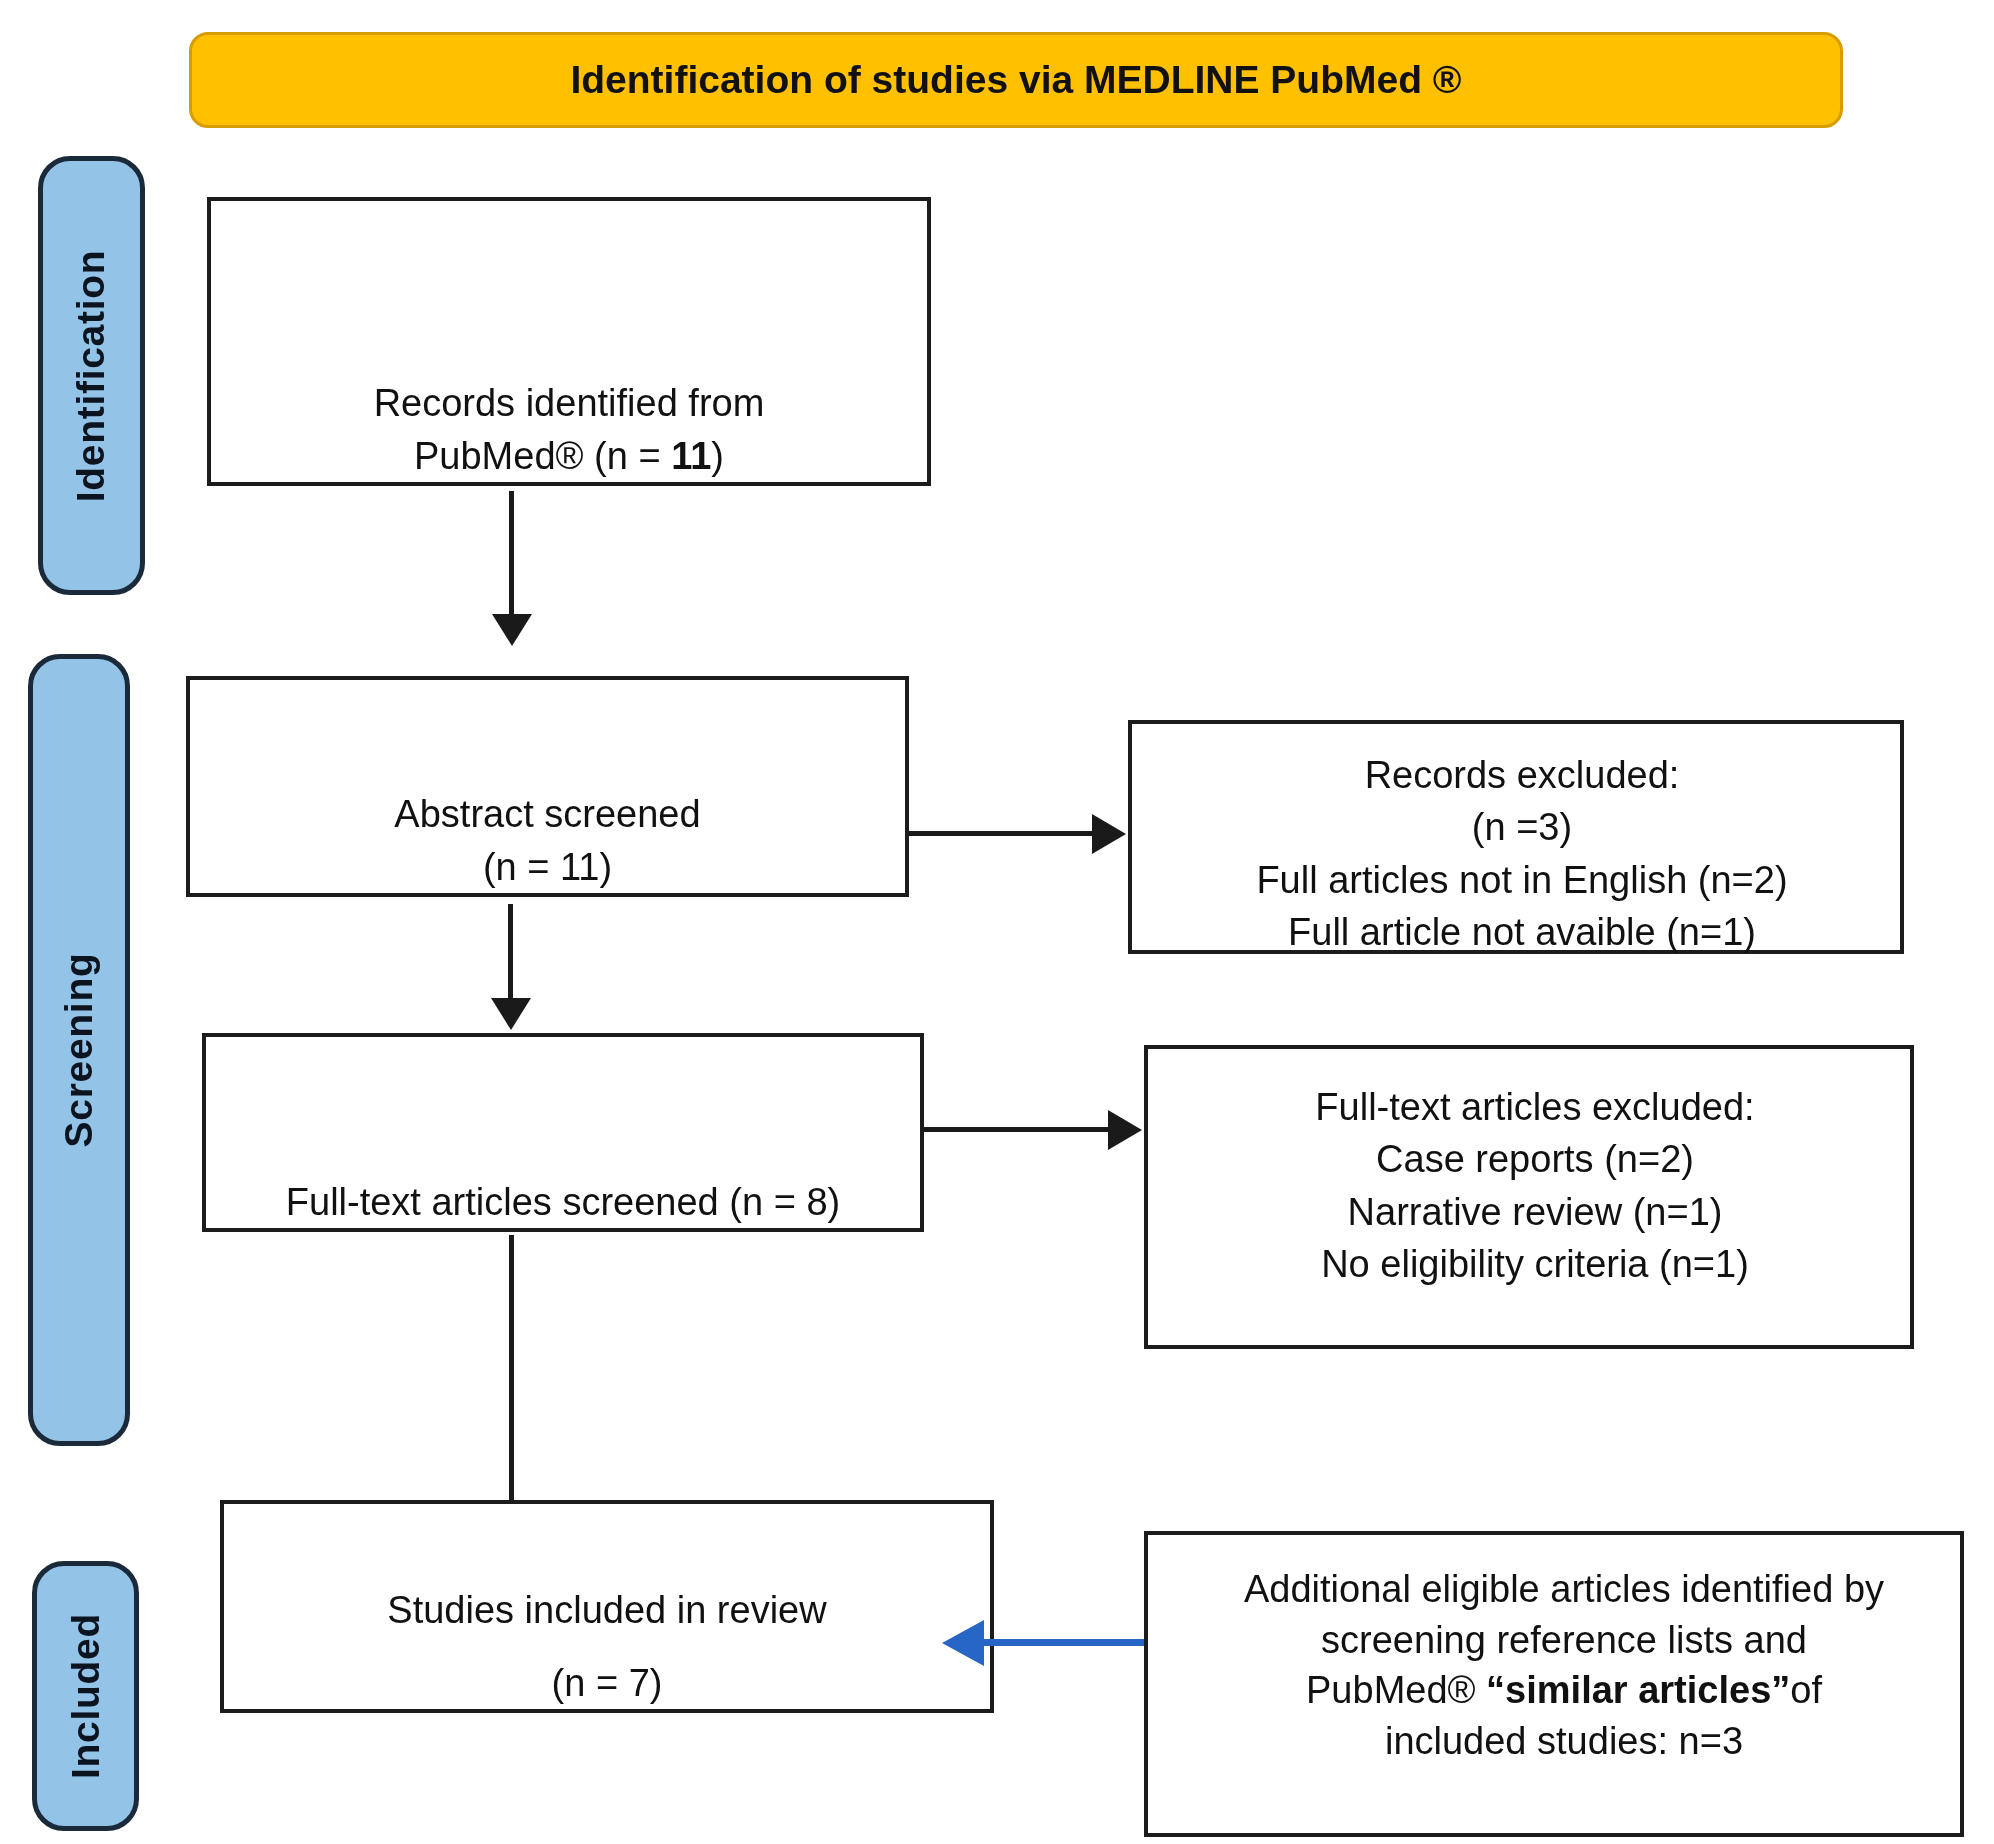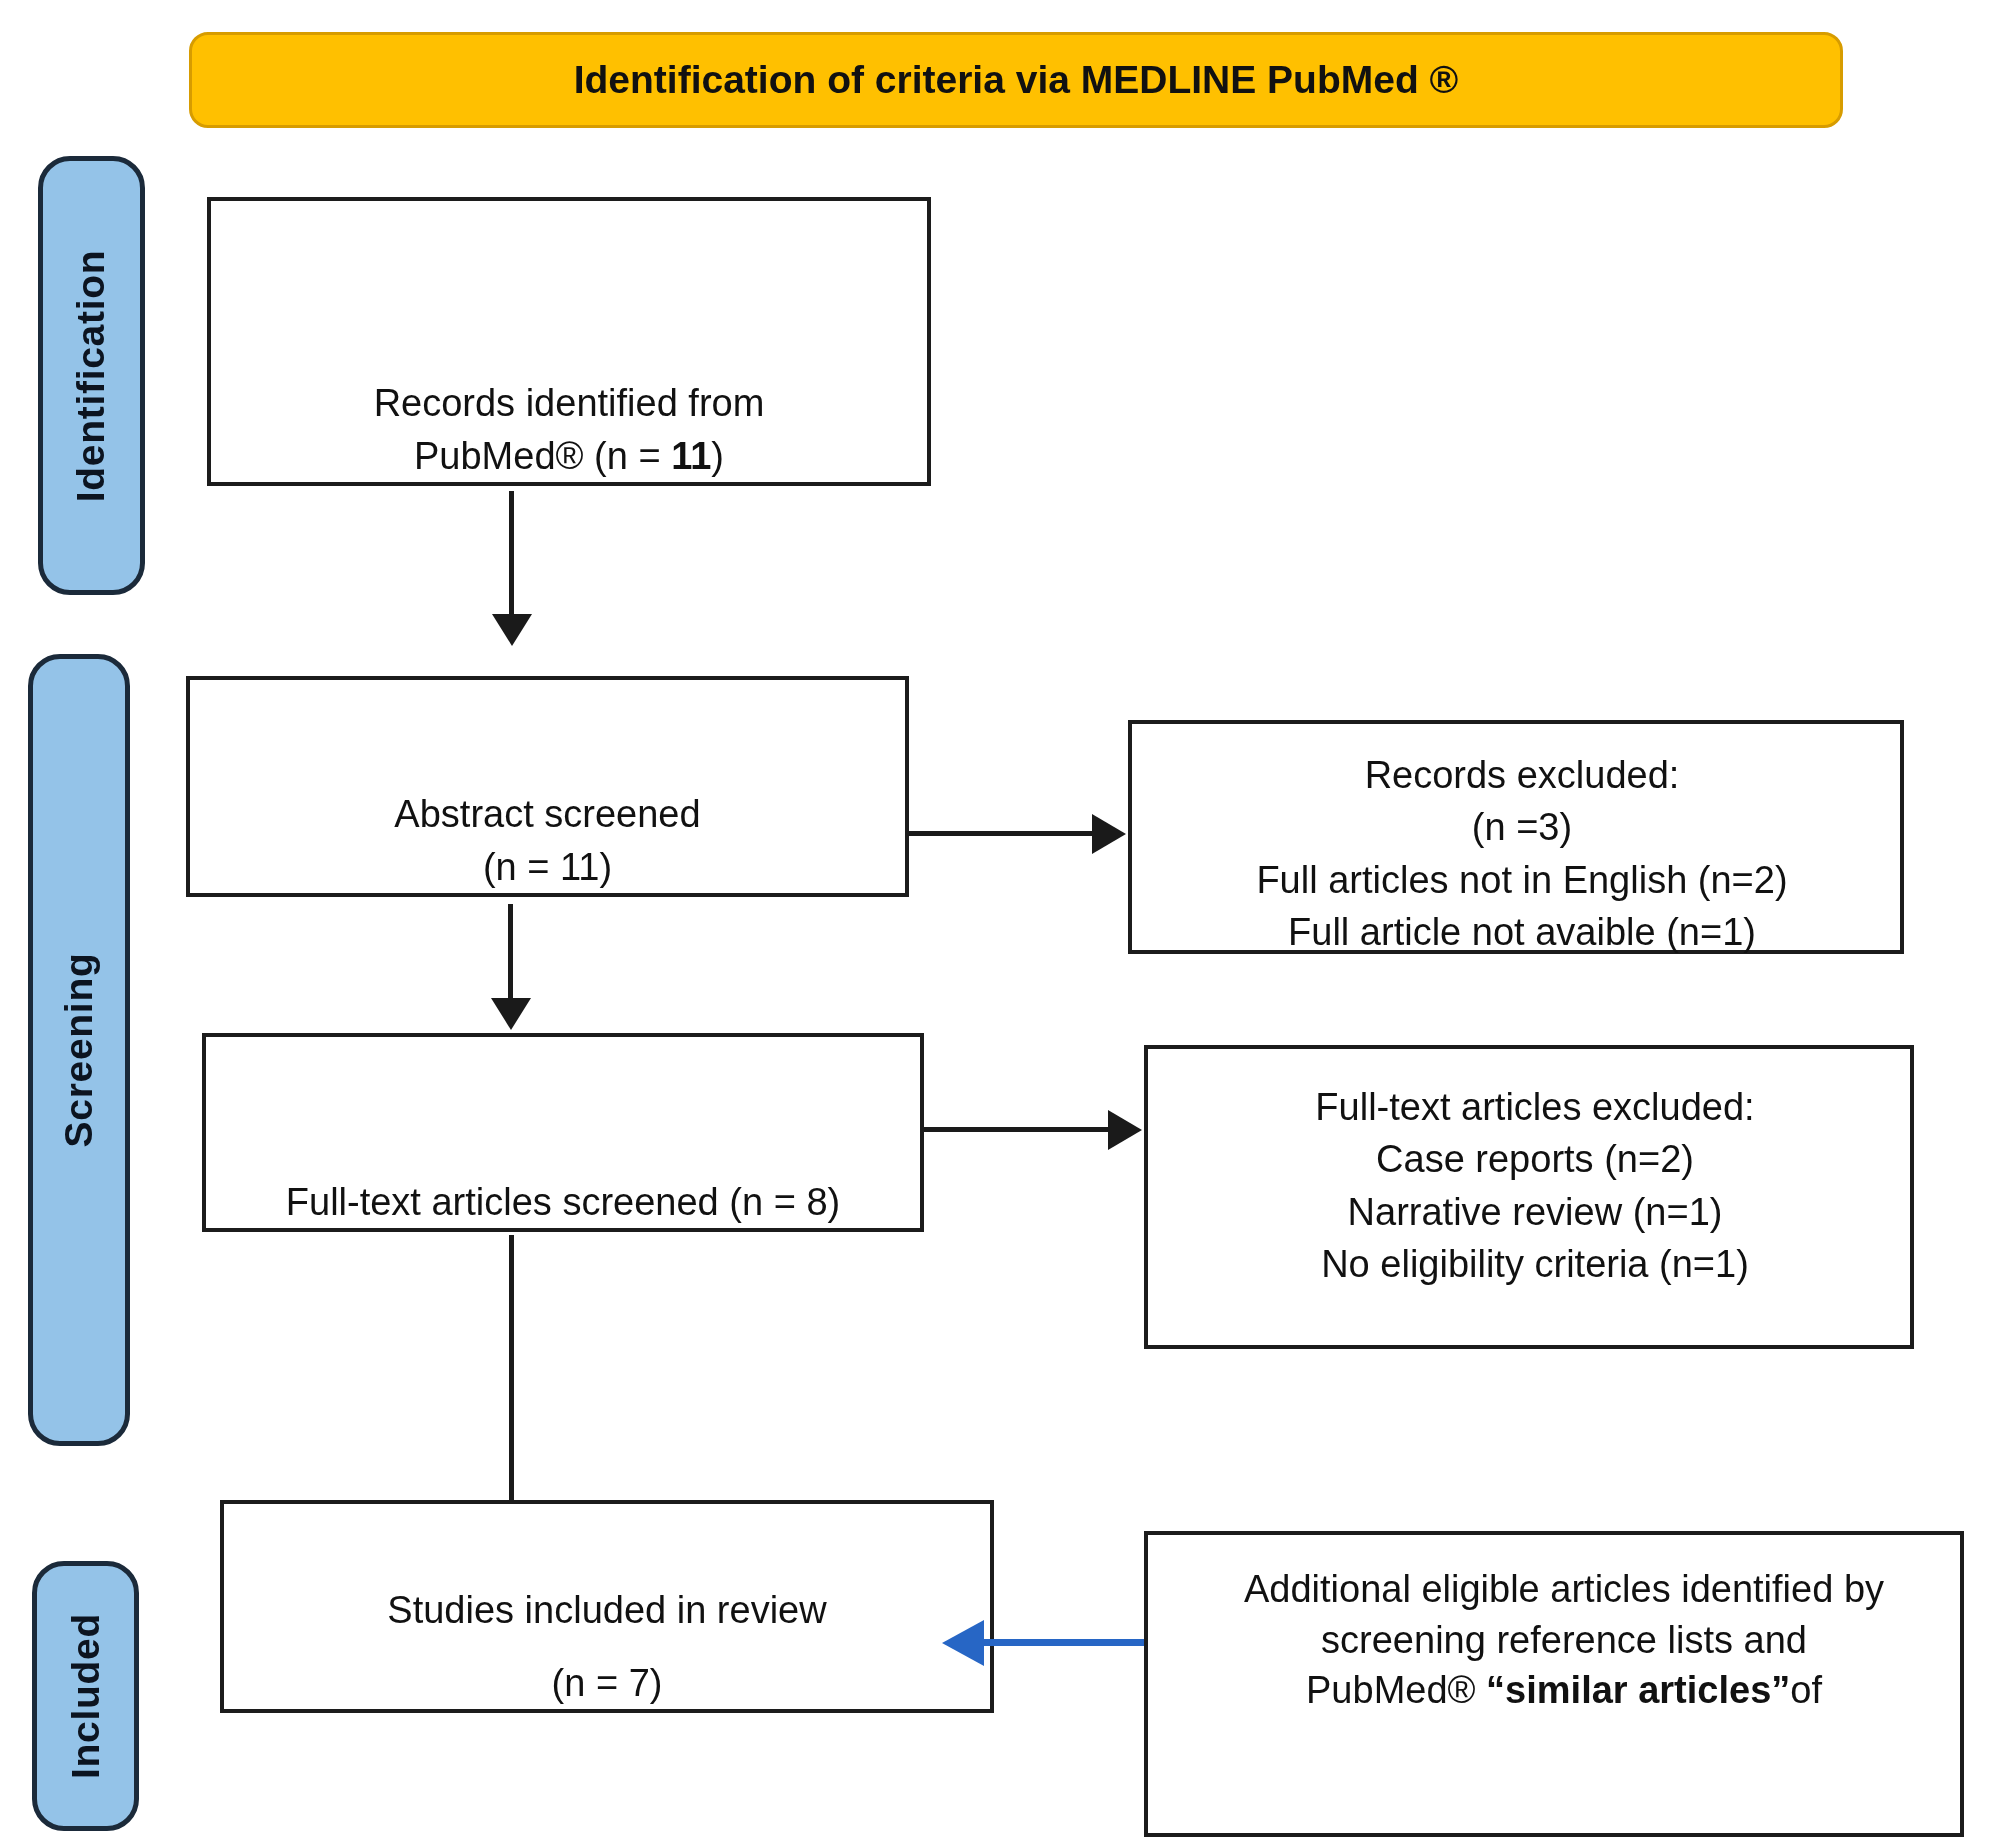--- a/index.html
+++ b/index.html
@@ -55,21 +55,21 @@
   .arrow-h .hhead{width:0;height:0;border-top:20.5px solid transparent;border-bottom:20.5px solid transparent;border-left:34px solid var(--black-arrow,#1A1A1A);}
   .arrow-blue{position:absolute;height:47px;display:flex;align-items:center;}
   .arrow-blue .bhead{width:0;height:0;border-top:23.4px solid transparent;border-bottom:23.4px solid transparent;border-right:42px solid var(--blue-arrow,#2766C5);}
   .arrow-blue .bline{height:6.6px;flex:1;background:var(--blue-arrow,#2766C5);}
 </style>
 </head>
 <body>
 
 <div id="canvas">
 
-  <div class="banner">Identification of criteria via MEDLINE PubMed ®</div>
+  <div class="banner">Identification of studies via MEDLINE PubMed ®</div>
 
   <div class="stage" style="left:38px;top:156px;width:107px;height:439px;">
     <span>Identification</span>
   </div>
   <div class="stage" style="left:28px;top:654px;width:102px;height:792px;">
     <span>Screening</span>
   </div>
   <div class="stage" style="left:32px;top:1561px;width:107px;height:270px;">
     <span>Included</span>
   </div>
@@ -138,16 +138,17 @@
     <div class="bhead"></div>
     <div class="bline"></div>
   </div>
 
   <div class="fbox leftpad" style="left:1144px;top:1531px;width:820px;height:306px;padding:29px 26px 0 46px;line-height:1.33;">
     <div>Additional eligible articles identified by</div>
     <div>screening reference lists and</div>
     <div>
       <span>PubMed® </span><span class="b">“similar articles”</span><span>of</span>
     </div>
+    <div>included studies: n=3</div>
   </div>
 
 </div>
 
 
 </body></html>

